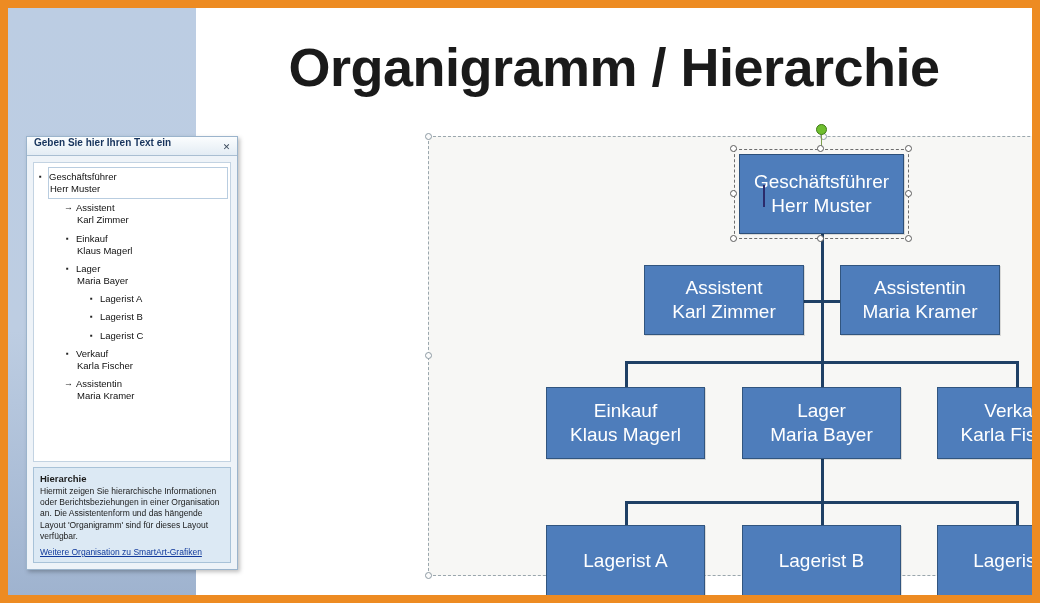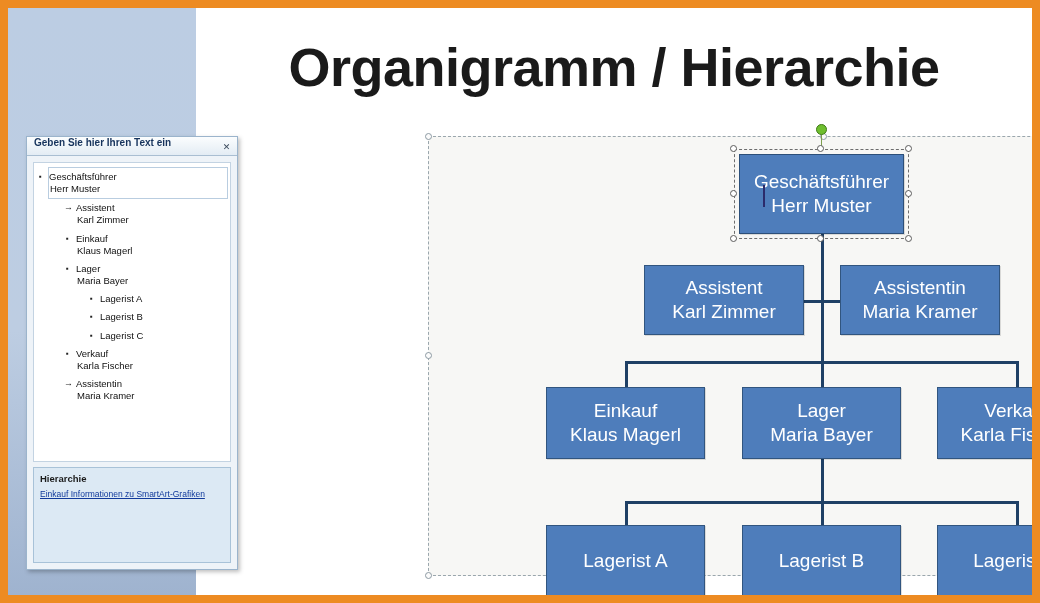--- a/index.html
+++ b/index.html
@@ -309,18 +309,19 @@
         </div>
         <div class="tp-item lvl2">
           <span class="tp-bullet arrow">→</span>
           <span class="tp-l1">Assistentin</span>
           <span class="tp-l2">Maria Kramer</span>
         </div>
       </div>
 
       <div id="tp-desc">
         <div id="tp-desc-title">Hierarchie</div>
-        <a id="tp-desc-link">Einkauf Informationen zu SmartArt-Grafiken</a>
+        <div id="tp-desc-body">Hiermit zeigen Sie hierarchische Informationen oder Berichtsbeziehungen in einer Organisation an. Die Assistentenform und das hängende Layout 'Organigramm' sind für dieses Layout verfügbar.</div>
+        <a id="tp-desc-link">Weitere Organisation zu SmartArt-Grafiken</a>
       </div>
     </div>
 
   </div>
 </div>
 
 </body></html>

